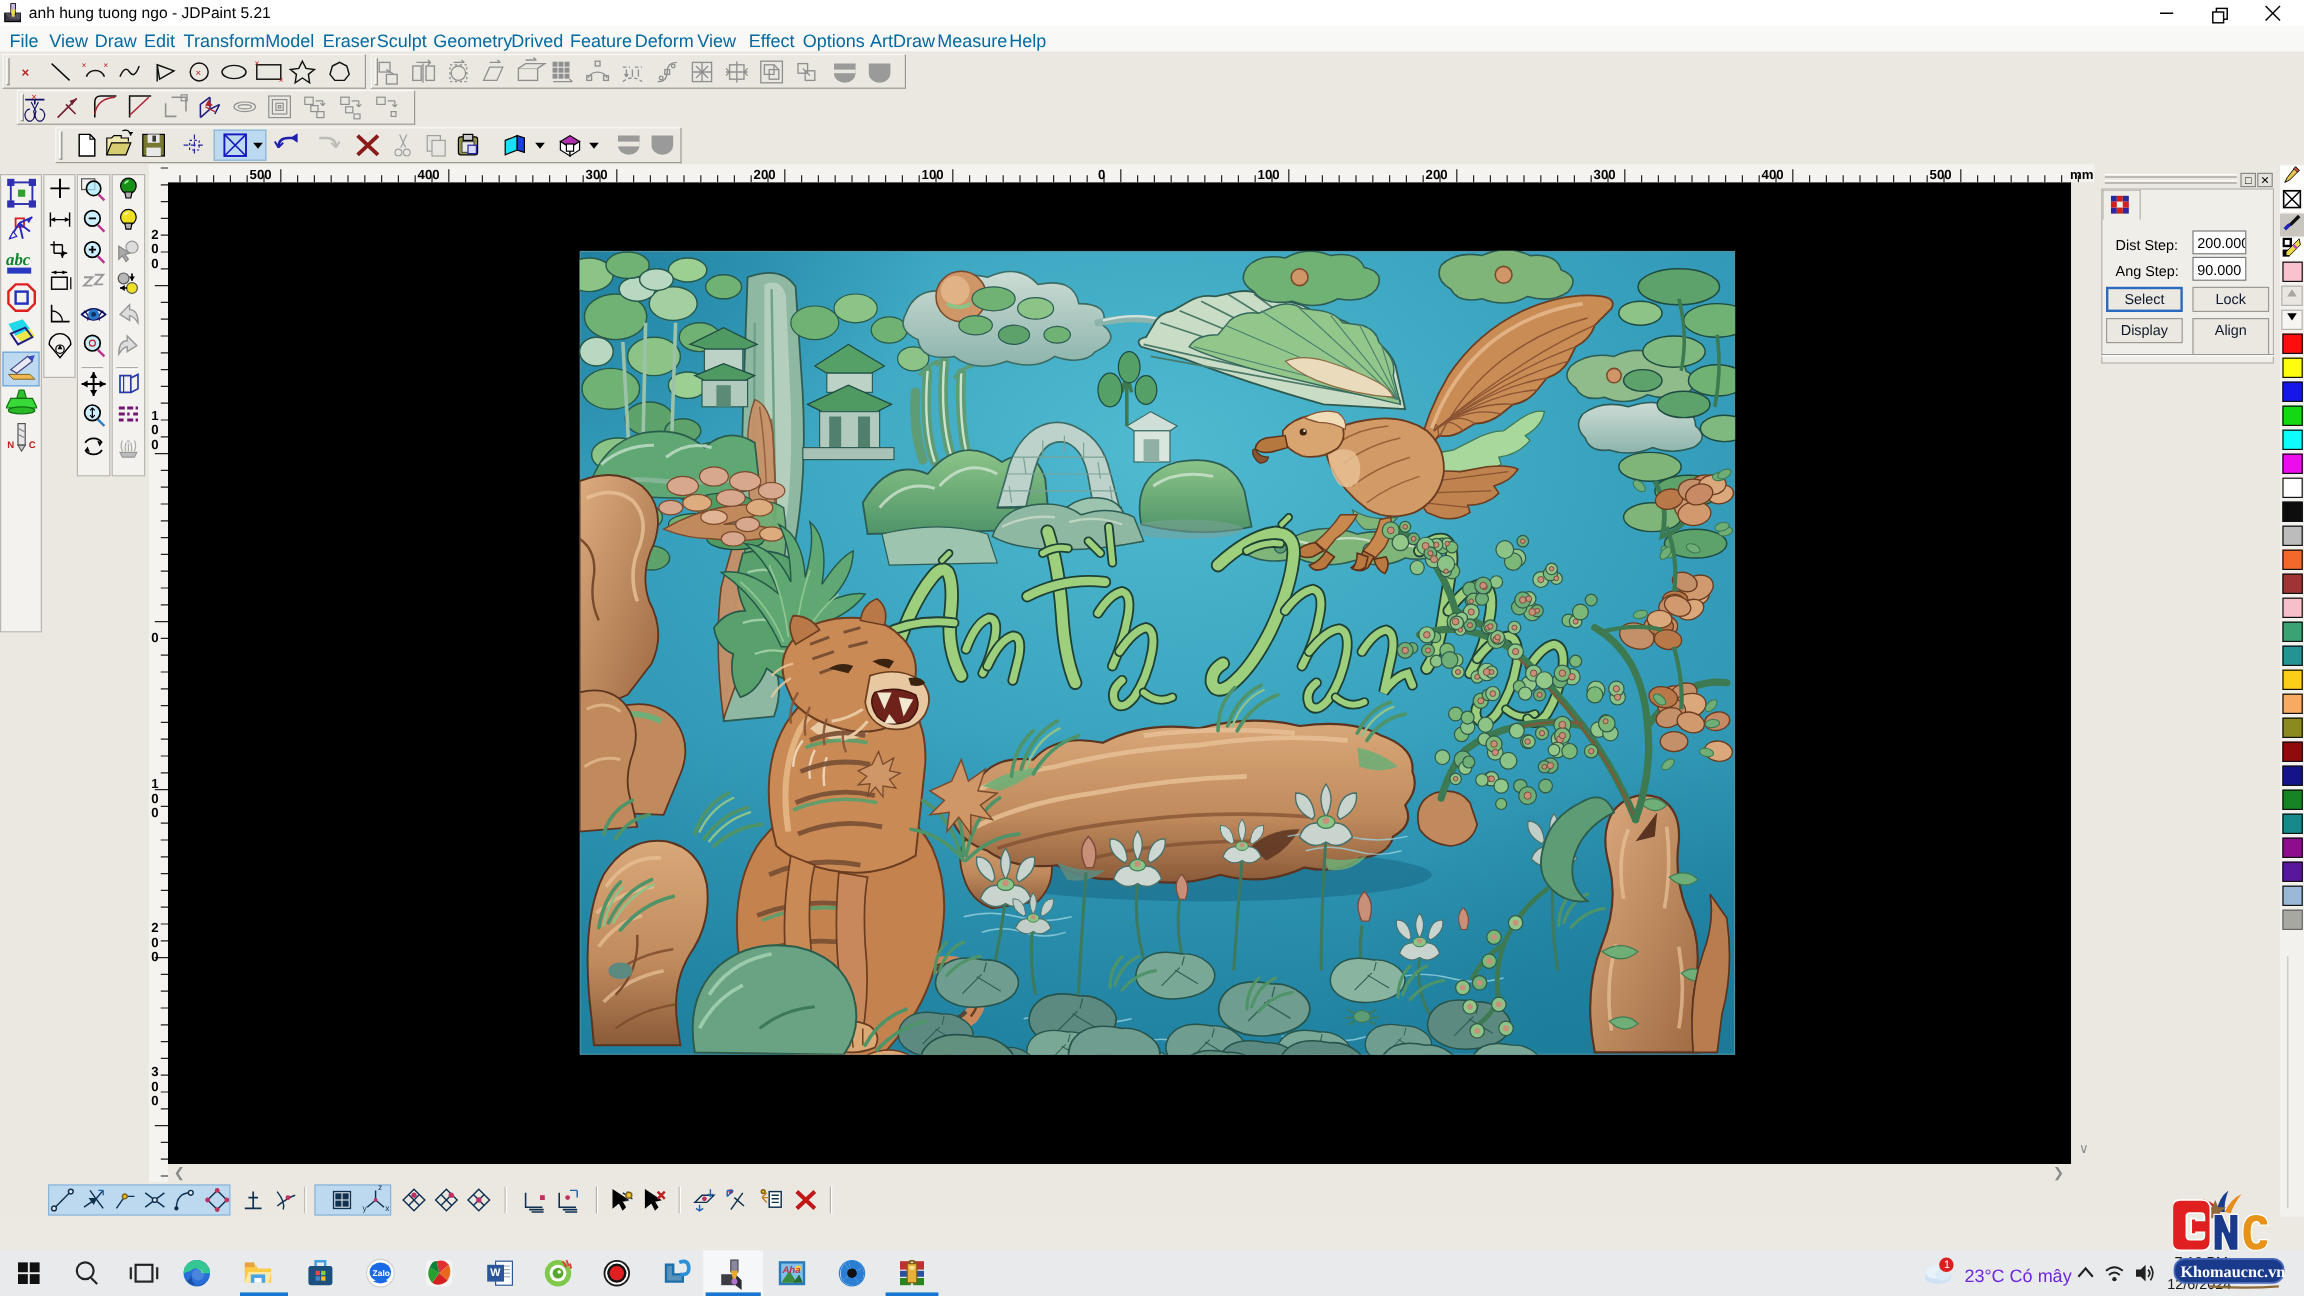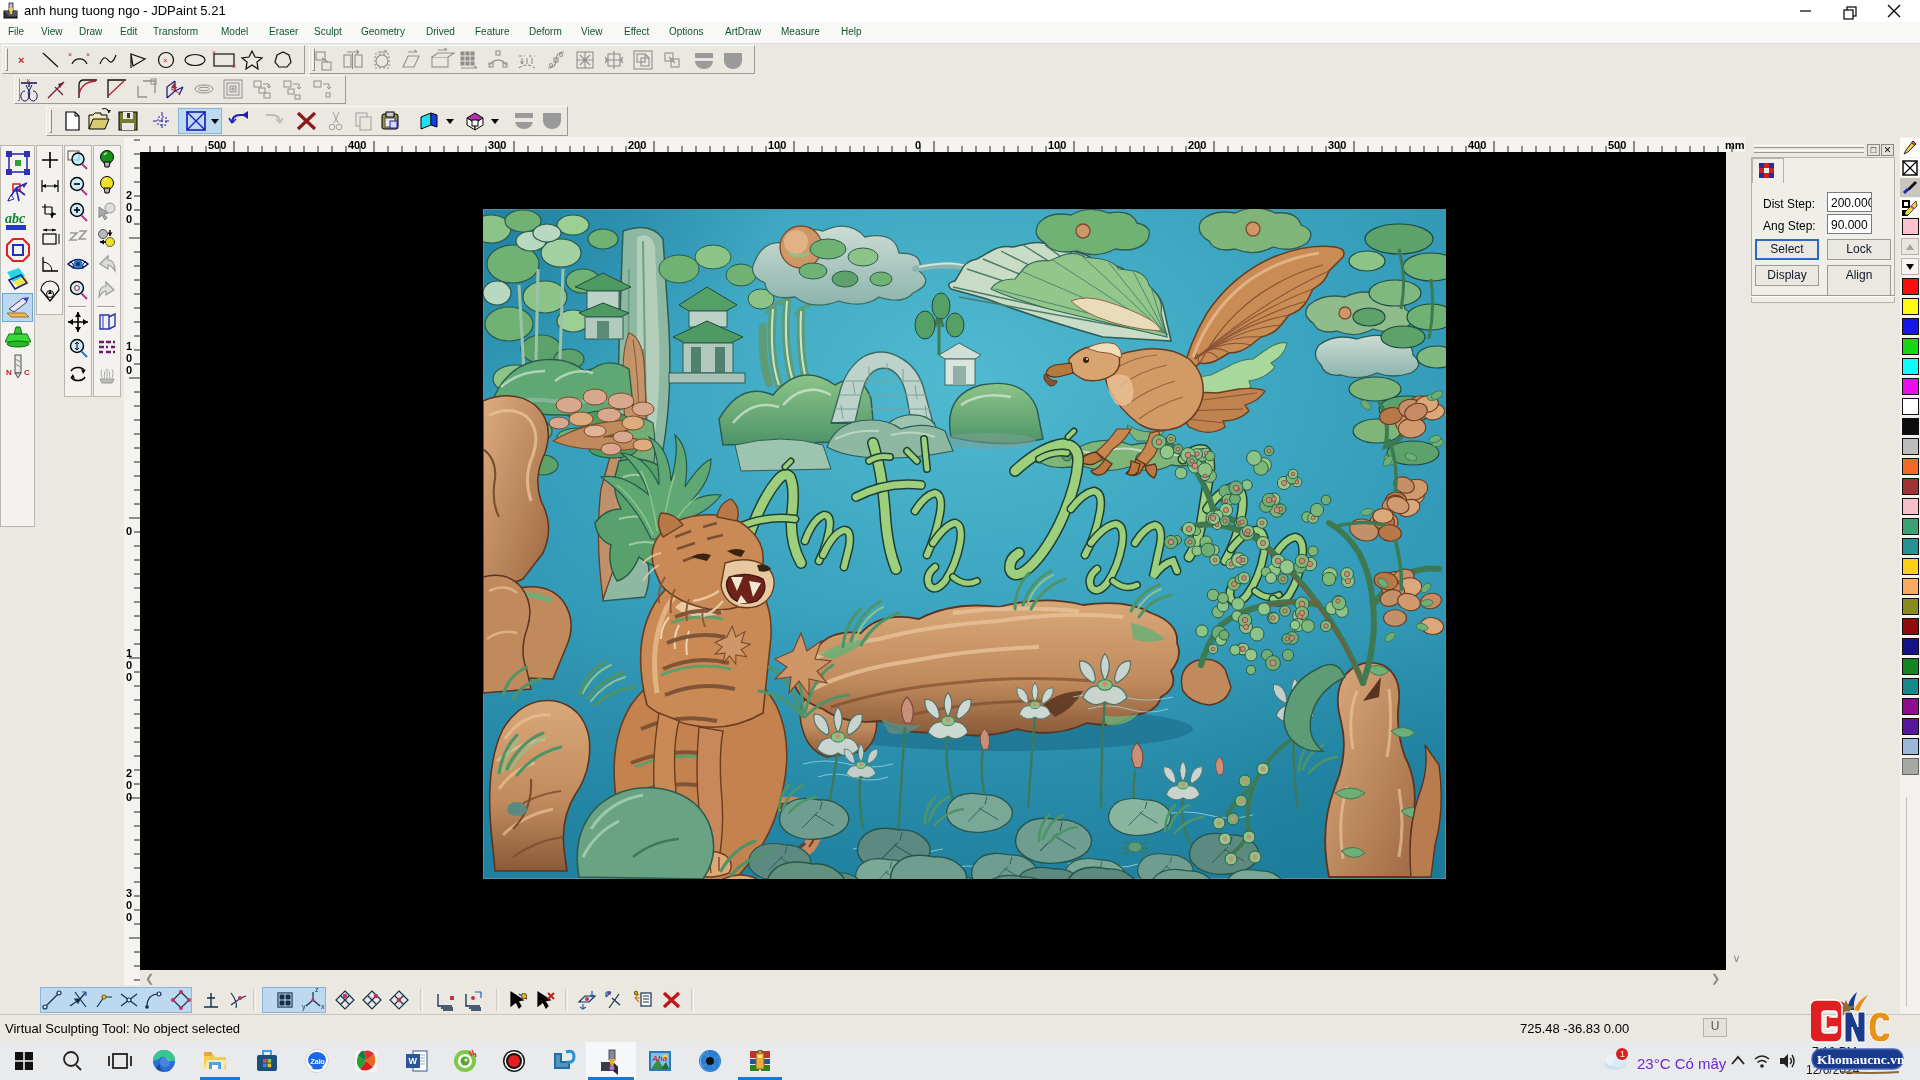--- a/index.html
+++ b/index.html
@@ -4,21 +4,21 @@
 <style>
 * { margin:0; padding:0; box-sizing:border-box; }
 html,body { width:1920px; height:1080px; overflow:hidden; background:#ece9e2; font-family:"Liberation Sans",sans-serif; }
 #app { position:absolute; left:0; top:0; width:1920px; height:1080px; }
 .abs { position:absolute; }
 
 #titlebar { left:0; top:0; width:1920px; height:22px; background:#ffffff; }
 #titletext { left:24px; top:3px; font-size:13px; color:#000; }
 
 #menubar { left:0; top:22px; width:1920px; height:22px; background:#f8f8f7; border-bottom:1px solid #e0e0dd; }
-.menuitem { position:absolute; top:4px; font-size:10px; color:#14532d; }
+.menuitem { position:absolute; top:4px; font-size:15px; color:#0369a1; }
 
 #tb1 { left:0; top:44px; width:1920px; height:31px; background:#ebe8e2; }
 #tb2 { left:0; top:75px; width:1920px; height:30px; background:#ebe8e2; }
 #tb3 { left:0; top:105px; width:1920px; height:32px; background:#ebe8e2; }
 .tbpanel { position:absolute; background:#ebe8e2; border:1px solid; border-color:#f8f8f6 #9d9a93 #9d9a93 #f8f8f6; }
 .grip { position:absolute; width:3px; background:#ebe8e2; border:1px solid; border-color:#fbfbf9 #8f8c85 #8f8c85 #fbfbf9; }
 
 #hruler { left:140px; top:137px; width:1605px; height:15px; background:#f4f3ef; }
 #vruler { left:124px; top:137px; width:16px; height:848px; background:#f4f3ef; }
 
@@ -33,21 +33,21 @@
 #snapbar { left:0; top:986px; width:1920px; height:28px; background:#ebe8e2; }
 
 #statusbar { left:0; top:1014px; width:1920px; height:28px; background:#ebe8e2; border-top:1px solid #c9c6bf; }
 
 #taskbar { left:0; top:1042px; width:1920px; height:38px; background:#e8eaeb; }
 
 #rightpanel { left:1747px; top:137px; width:153px; height:877px; background:#ebe8e2; }
 #colorstrip { left:1900px; top:137px; width:20px; height:877px; background:#f2f1ed; }
 .btn { position:absolute; background:#ebe8e2; border:1px solid #9d9a93; font-size:12px; text-align:center; color:#0f172a; }
 .swatch { position:absolute; left:2px; width:17px; height:17px; border:1px solid #111; }
-.icbtn { position:absolute; display:flex; align-items:center; justify-content:center; }
+.icbtn { position:absolute; display:flex; justify-content:center; }
 svg { display:block; }
 </style>
 </head>
 <body>
 <div id="app">
 
   <div id="titlebar" class="abs">
     <svg class="abs" style="left:3px;top:2px" width="18" height="18" viewBox="0 0 18 18">
       <rect x="1" y="9" width="13" height="7" fill="#3a3440" stroke="#000"></rect>
       <polygon points="1,9 6,14 14,14 14,9" fill="#555060"></polygon>
@@ -1849,25 +1849,20 @@
       <g stroke="#fff">
           <line x1="255" y1="3" x2="255" y2="25"></line>
           <line x1="422" y1="3" x2="422" y2="25"></line>
           <line x1="498" y1="3" x2="498" y2="25"></line>
           <line x1="567" y1="3" x2="567" y2="25"></line>
           <line x1="693" y1="3" x2="693" y2="25"></line>
         </g>
     </svg>
   </div>
 
-  <div id="statusbar" class="abs">
-    <span class="abs" style="left:5px;top:6px;font-size:13px">Virtual Sculpting Tool: No object selected</span>
-    <span class="abs" style="left:1520px;top:6px;font-size:13px">725.48 -36.83 0.00</span>
-    <div class="abs" style="left:1703px;top:3px;width:24px;height:19px;background:#e4e1da;border:1px solid #b5b2ab;text-align:center;font-size:12px;color:#555">U</div>
-  </div>
 
   <div id="taskbar" class="abs">
     <div class="abs" style="left:586px;top:0;width:50px;height:38px;background:#f6f7f8"></div>
     <div class="abs" style="left:200px;top:35px;width:40px;height:3px;background:#1877d2"></div>
     <div class="abs" style="left:588px;top:35px;width:46px;height:3px;background:#1877d2"></div>
     <div class="abs" style="left:738px;top:35px;width:44px;height:3px;background:#1877d2"></div>
     <svg class="abs" style="left:0;top:0" width="800" height="38" viewBox="0 0 800 38">
 
       <g transform="translate(24,19)" fill="#111">
           <rect x="-9" y="-9" width="8.2" height="8.2"></rect>

